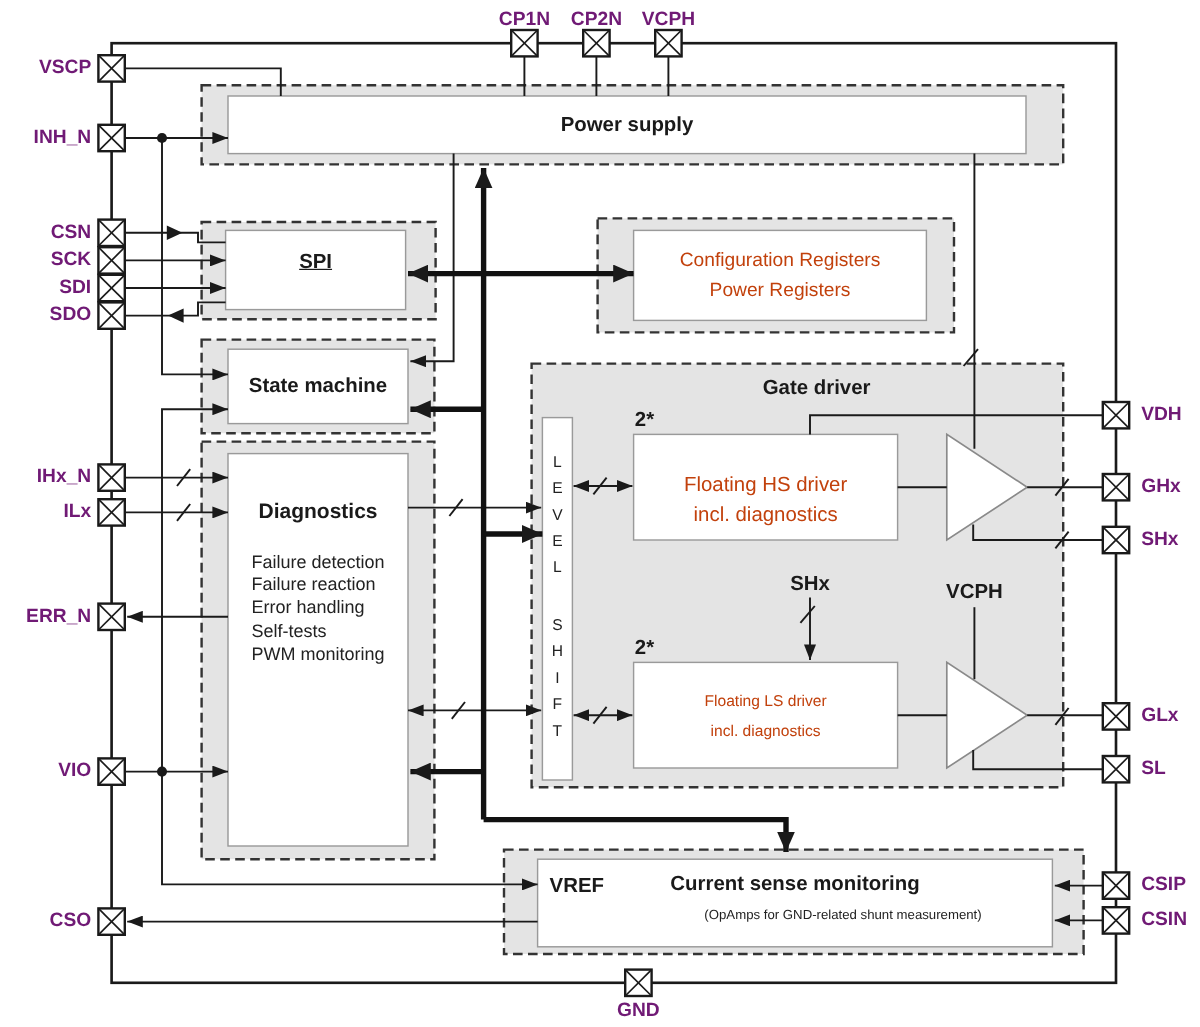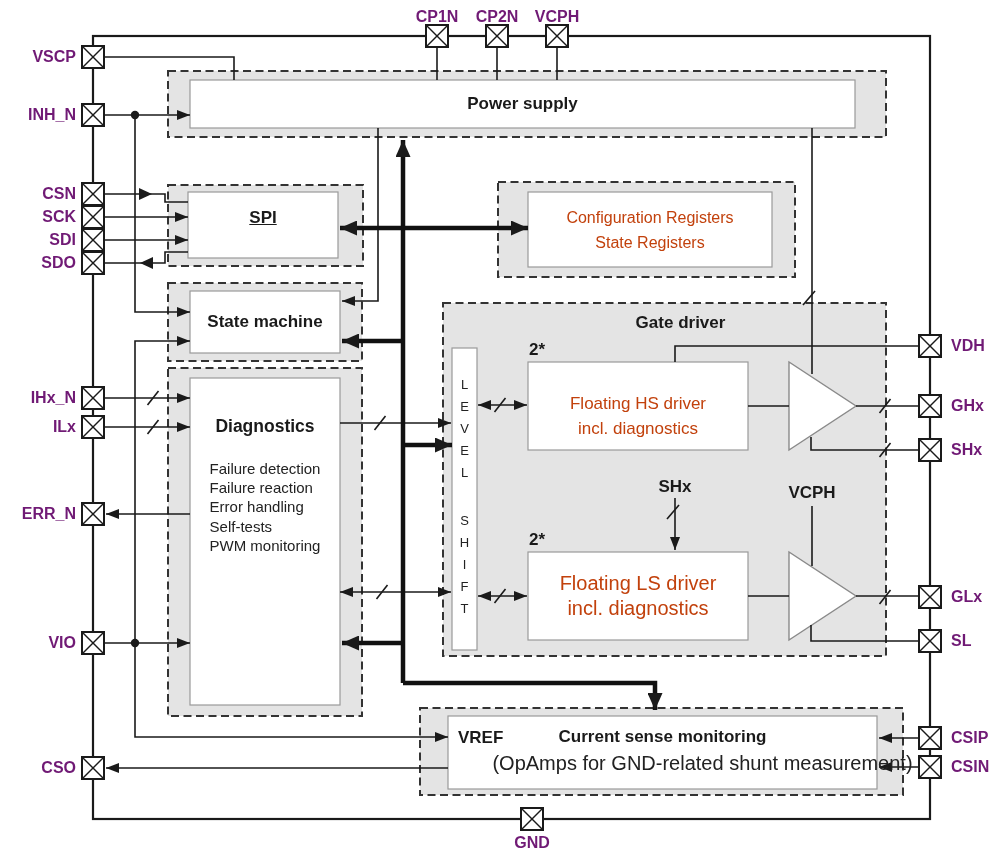--- a/index.html
+++ b/index.html
@@ -194,21 +194,21 @@
   <div class="pin-lbl pl-right" style="left:951px;top:755px;">CSIN</div>
 
   <div class="pin-lbl pl-top" style="left:487px;top:831px;">GND</div>
 
   <div class="txt b17" style="left:190px;top:80px;width:665px;height:48px;">Power supply</div>
 
   <div class="txt b17" style="left:188px;top:192px;width:150px;height:51px;text-decoration:underline;">SPI</div>
 
   <div class="txt r16 two-line" style="left:528px;top:192px;width:244px;height:75px;">
     <div>Configuration Registers</div>
-    <div>State Registers</div>
+    <div>Power Registers</div>
   </div>
 
   <div class="txt b17" style="left:190px;top:291px;width:150px;height:62px;">State machine</div>
 
   <div class="diag-box" style="left:190px;top:378px;width:150px;height:327px;padding-top:38px;box-sizing:border-box;">
     <div class="b17" style="font-size:17.5px;">Diagnostics</div>
     <div class="diag-items">
       <div>Failure detection</div>
       <div>Failure reaction</div>
       <div>Error handling</div>
@@ -233,25 +233,25 @@
       <div>T</div>
     </div>
 
   <div class="txt b17" style="left:529px;top:339px;width:50px;height:22px;justify-content:flex-start;">2*</div>
   <div class="txt r16 two-line" style="left:528px;top:362px;width:220px;height:108px;line-height:25px;font-size:17px;">
     <div>Floating HS driver</div>
     <div>incl. diagnostics</div>
   </div>
 
   <div class="txt b17" style="left:529px;top:529px;width:50px;height:22px;justify-content:flex-start;">2*</div>
-  <div class="txt r16 two-line" style="left:528px;top:552px;width:220px;height:88px;line-height:25px;font-size:20px;">
+  <div class="txt r16 two-line" style="left:528px;top:552px;width:220px;height:88px;line-height:25px;font-size:13px;">
     <div>Floating LS driver</div>
     <div>incl. diagnostics</div>
   </div>
 
   <div class="txt b17" style="left:640px;top:475px;width:70px;height:24px;">SHx</div>
   <div class="txt b17" style="left:770px;top:481px;width:84px;height:24px;">VCPH</div>
 
   <div class="txt b17" style="left:458px;top:726px;width:80px;height:24px;justify-content:flex-start;">VREF</div>
   <div class="txt b17" style="left:448px;top:724px;width:429px;height:25px;">Current sense monitoring</div>
-  <div class="txt" style="left:448px;top:752px;width:509px;height:22px;font-size:20px;color:#222;">(OpAmps for GND-related shunt measurement)</div>
+  <div class="txt" style="left:448px;top:752px;width:509px;height:22px;font-size:11px;color:#222;">(OpAmps for GND-related shunt measurement)</div>
 
 </div>
 
 </body></html>

